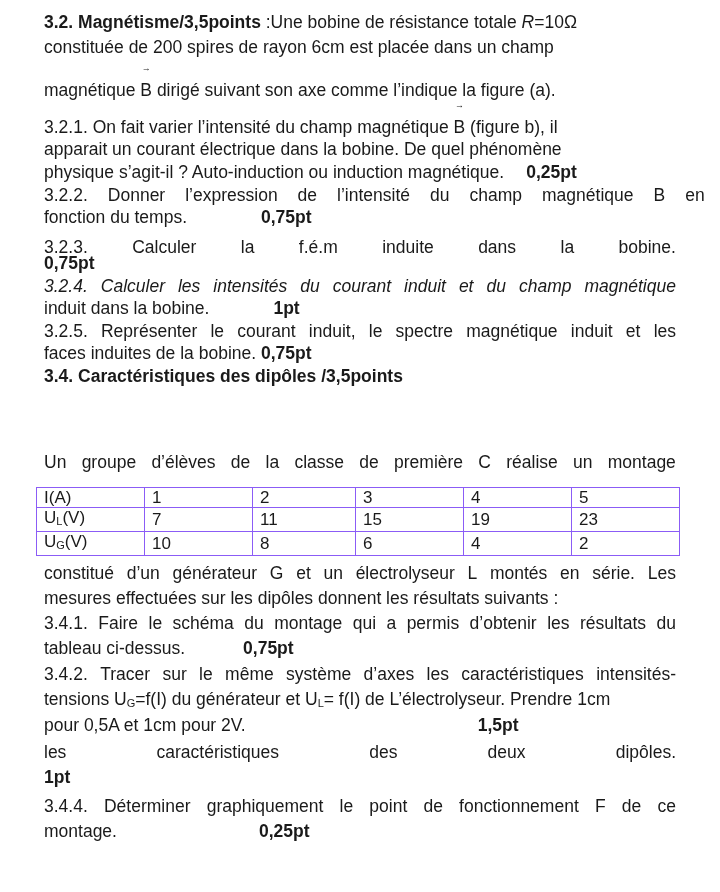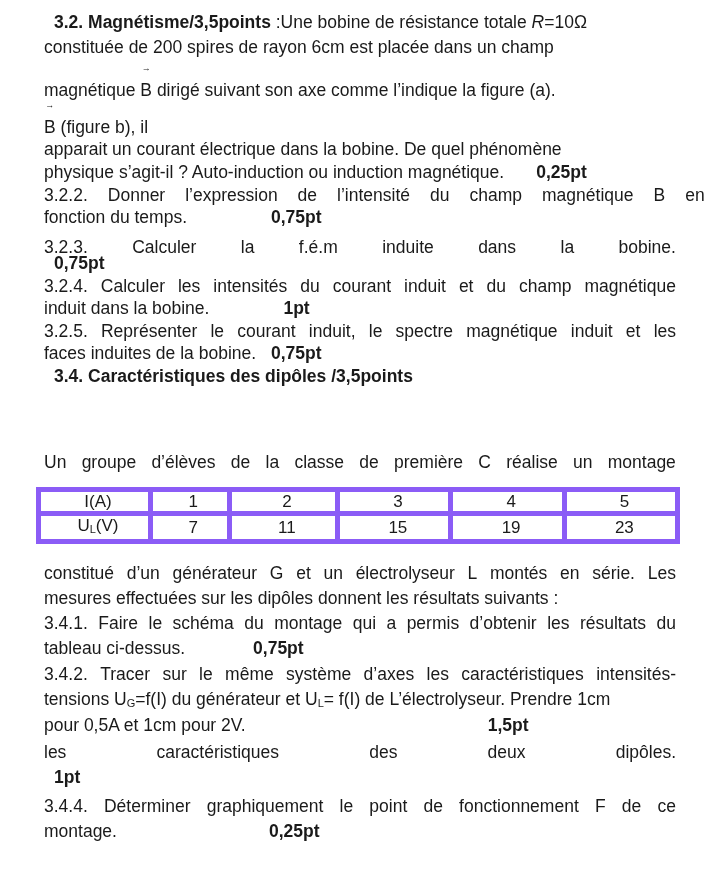--- a/index.html
+++ b/index.html
@@ -9,53 +9,53 @@
     color: #1a1a1a;
   }
   .line {
     position: absolute; left: 44px; font-size: 17.5px; line-height: 20px;
     white-space: nowrap;
   }
   .just {
     position: absolute; left: 44px; width: 632px; font-size: 17.5px; line-height: 20px;
     display: flex; justify-content: space-between; white-space: nowrap;
   }
-  .b { font-weight: bold; margin-left: 10px; }
+  .b { font-weight: bold; }
   .it { font-style: italic; }
   .vec { position: relative; display: inline-block; }
   .vec .arrow {
     position: absolute; left: 50%; top: -16px; transform: translateX(-50%);
     font-size: 9px; line-height: 9px; color: #222;
   }
   .gap { display: inline-block; }
   sub.s { font-size: 11px; vertical-align: -2px; }
 
   table.data {
     position: absolute; left: 36px; top: 487px; width: 644px;
     border-collapse: collapse; font-size: 17px;
   }
   table.data td {
-    border: 5px solid #8b5cf6; height: 19px; line-height: 19px; padding: 0 0 0 7px;
-    text-align: center; vertical-align: middle; margin-left: 16px;
+    border: 1px solid #8b5cf6; height: 19px; line-height: 19px; padding: 0 0 0 7px;
+    text-align: left; vertical-align: middle; margin-left: 16px;
   }
   table.data td.h { width: 100px; }
 </style>
 </head>
 <body>
 
 <div class="line" style="top:12px;">
   <span class="b">3.2. Magnétisme/3,5points</span><span> :Une bobine de résistance totale </span><span class="it">R</span><span>=10Ω</span>
 </div>
 <div class="line" style="top:37px;">constituée de 200 spires de rayon 6cm est placée dans un champ</div>
 <div class="line" style="top:80px;">
   <span>magnétique </span><span class="vec"><span class="arrow">→</span><span>B</span></span><span> dirigé suivant son axe comme l’indique la figure (a).</span>
 </div>
 
 <div class="line" style="top:117px;">
-  <span class="vec"><span class="arrow">→</span><span>B</span></span><span> (figure b), il</span>
+  <span>3.2.1. On fait varier l’intensité du champ magnétique </span><span class="vec"><span class="arrow">→</span><span>B</span></span><span> (figure b), il</span>
 </div>
 <div class="line" style="top:139px;">apparait un courant électrique dans la bobine. De quel phénomène</div>
 <div class="line" style="top:162px;">
   <span>physique s’agit-il ? Auto-induction ou induction magnétique.</span><span class="gap" style="width:22px;"></span><span class="b">0,25pt</span>
 </div>
 <div class="just" style="top:185px;gap:20px;" id="q322">
     <span>3.2.2.</span>
     <span>Donner</span>
     <span>l’expression</span>
     <span>de</span>
@@ -73,21 +73,21 @@
     <span>3.2.3.</span>
     <span>Calculer</span>
     <span>la</span>
     <span>f.é.m</span>
     <span>induite</span>
     <span>dans</span>
     <span>la</span>
     <span>bobine.</span>
   </div>
 <div class="line b" style="top:253px;">0,75pt</div>
-<div class="just" style="top:276px;" id="q324">
+<div class="just" style="top:276px;font-style:italic;" id="q324">
     <span>3.2.4.</span>
     <span>Calculer</span>
     <span>les</span>
     <span>intensités</span>
     <span>du</span>
     <span>courant</span>
     <span>induit</span>
     <span>et</span>
     <span>du</span>
     <span>champ</span>
@@ -141,20 +141,28 @@
         <td>5</td>
       </tr>
       <tr>
         <td class="h"><span>U</span><sub class="s">L</sub><span>(V)</span></td>
         <td>7</td>
         <td>11</td>
         <td>15</td>
         <td>19</td>
         <td>23</td>
       </tr>
+      <tr>
+        <td class="h"><span>U</span><sub class="s">G</sub><span>(V)</span></td>
+        <td>10</td>
+        <td>8</td>
+        <td>6</td>
+        <td>4</td>
+        <td>2</td>
+      </tr>
     </tbody>
 </table>
 
 <div class="just" style="top:563px;" id="after1">
     <span>constitué</span>
     <span>d’un</span>
     <span>générateur</span>
     <span>G</span>
     <span>et</span>
     <span>un</span>

